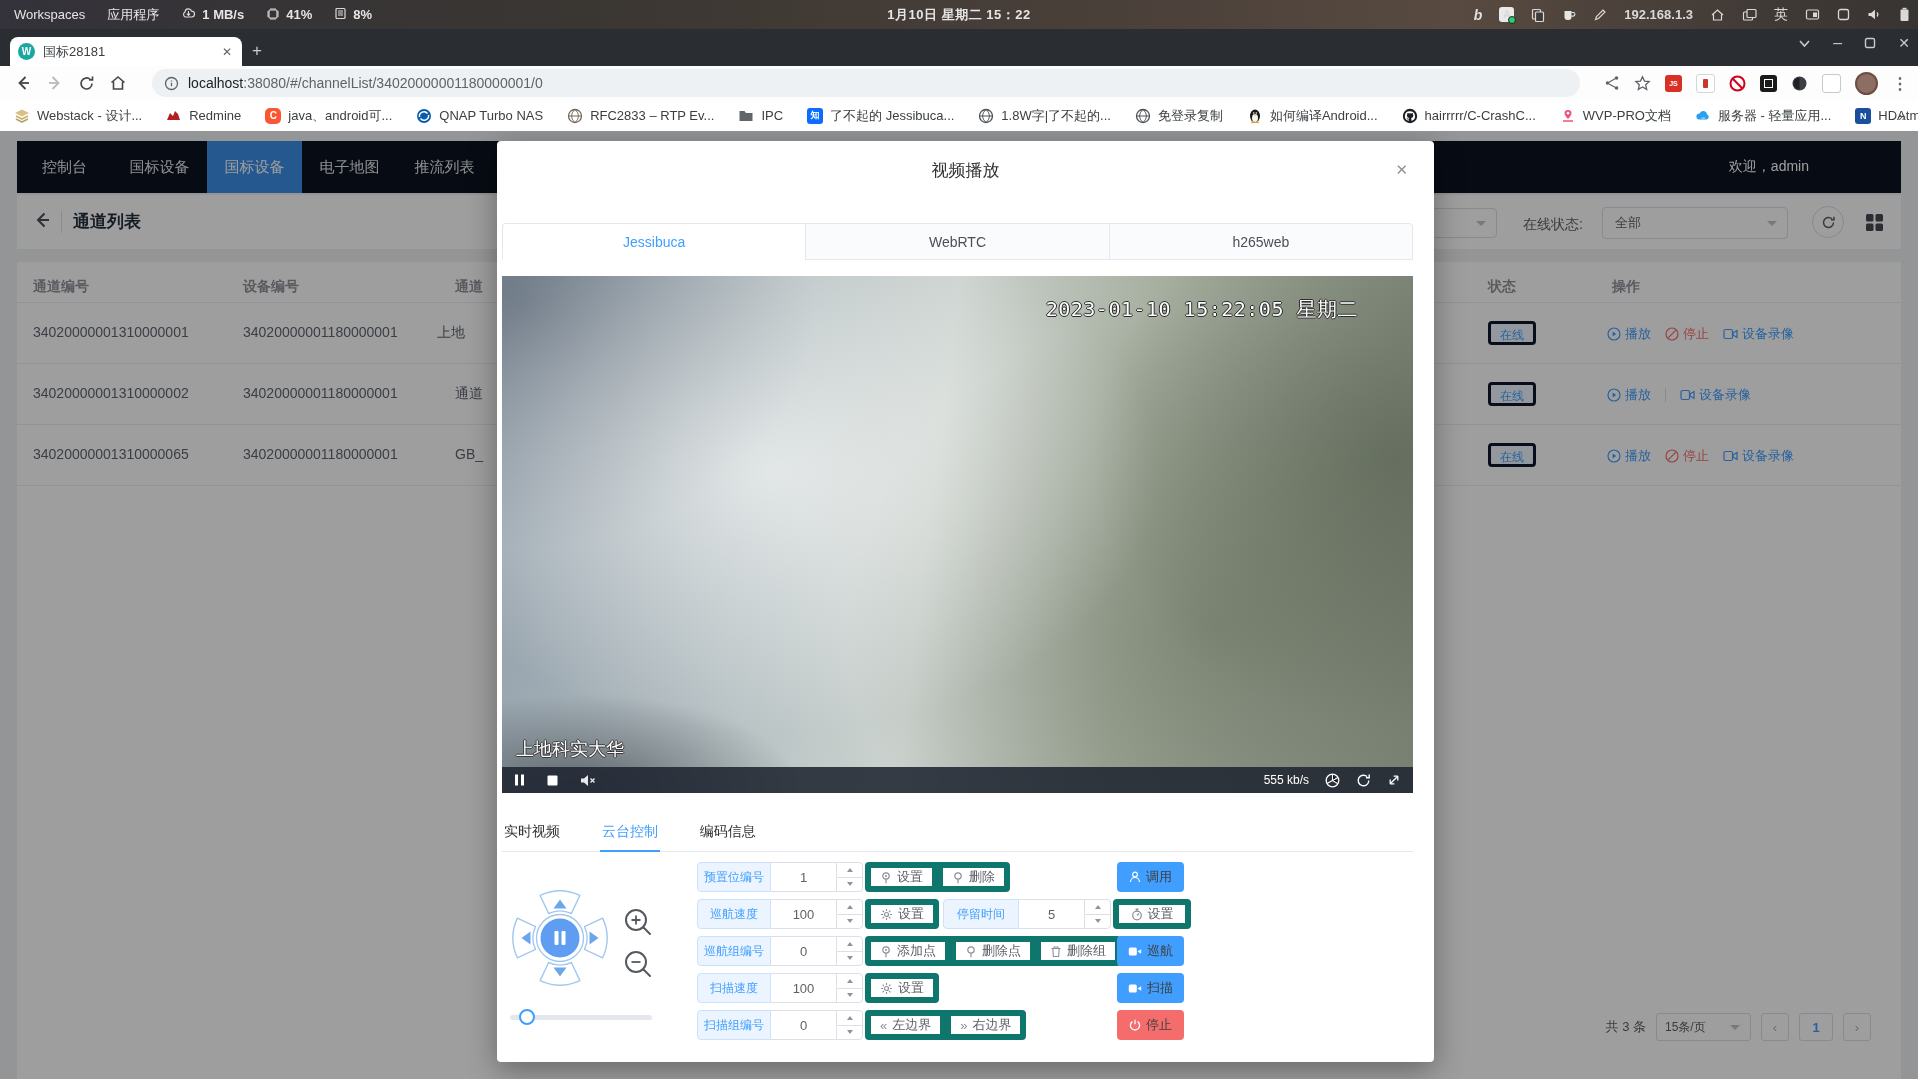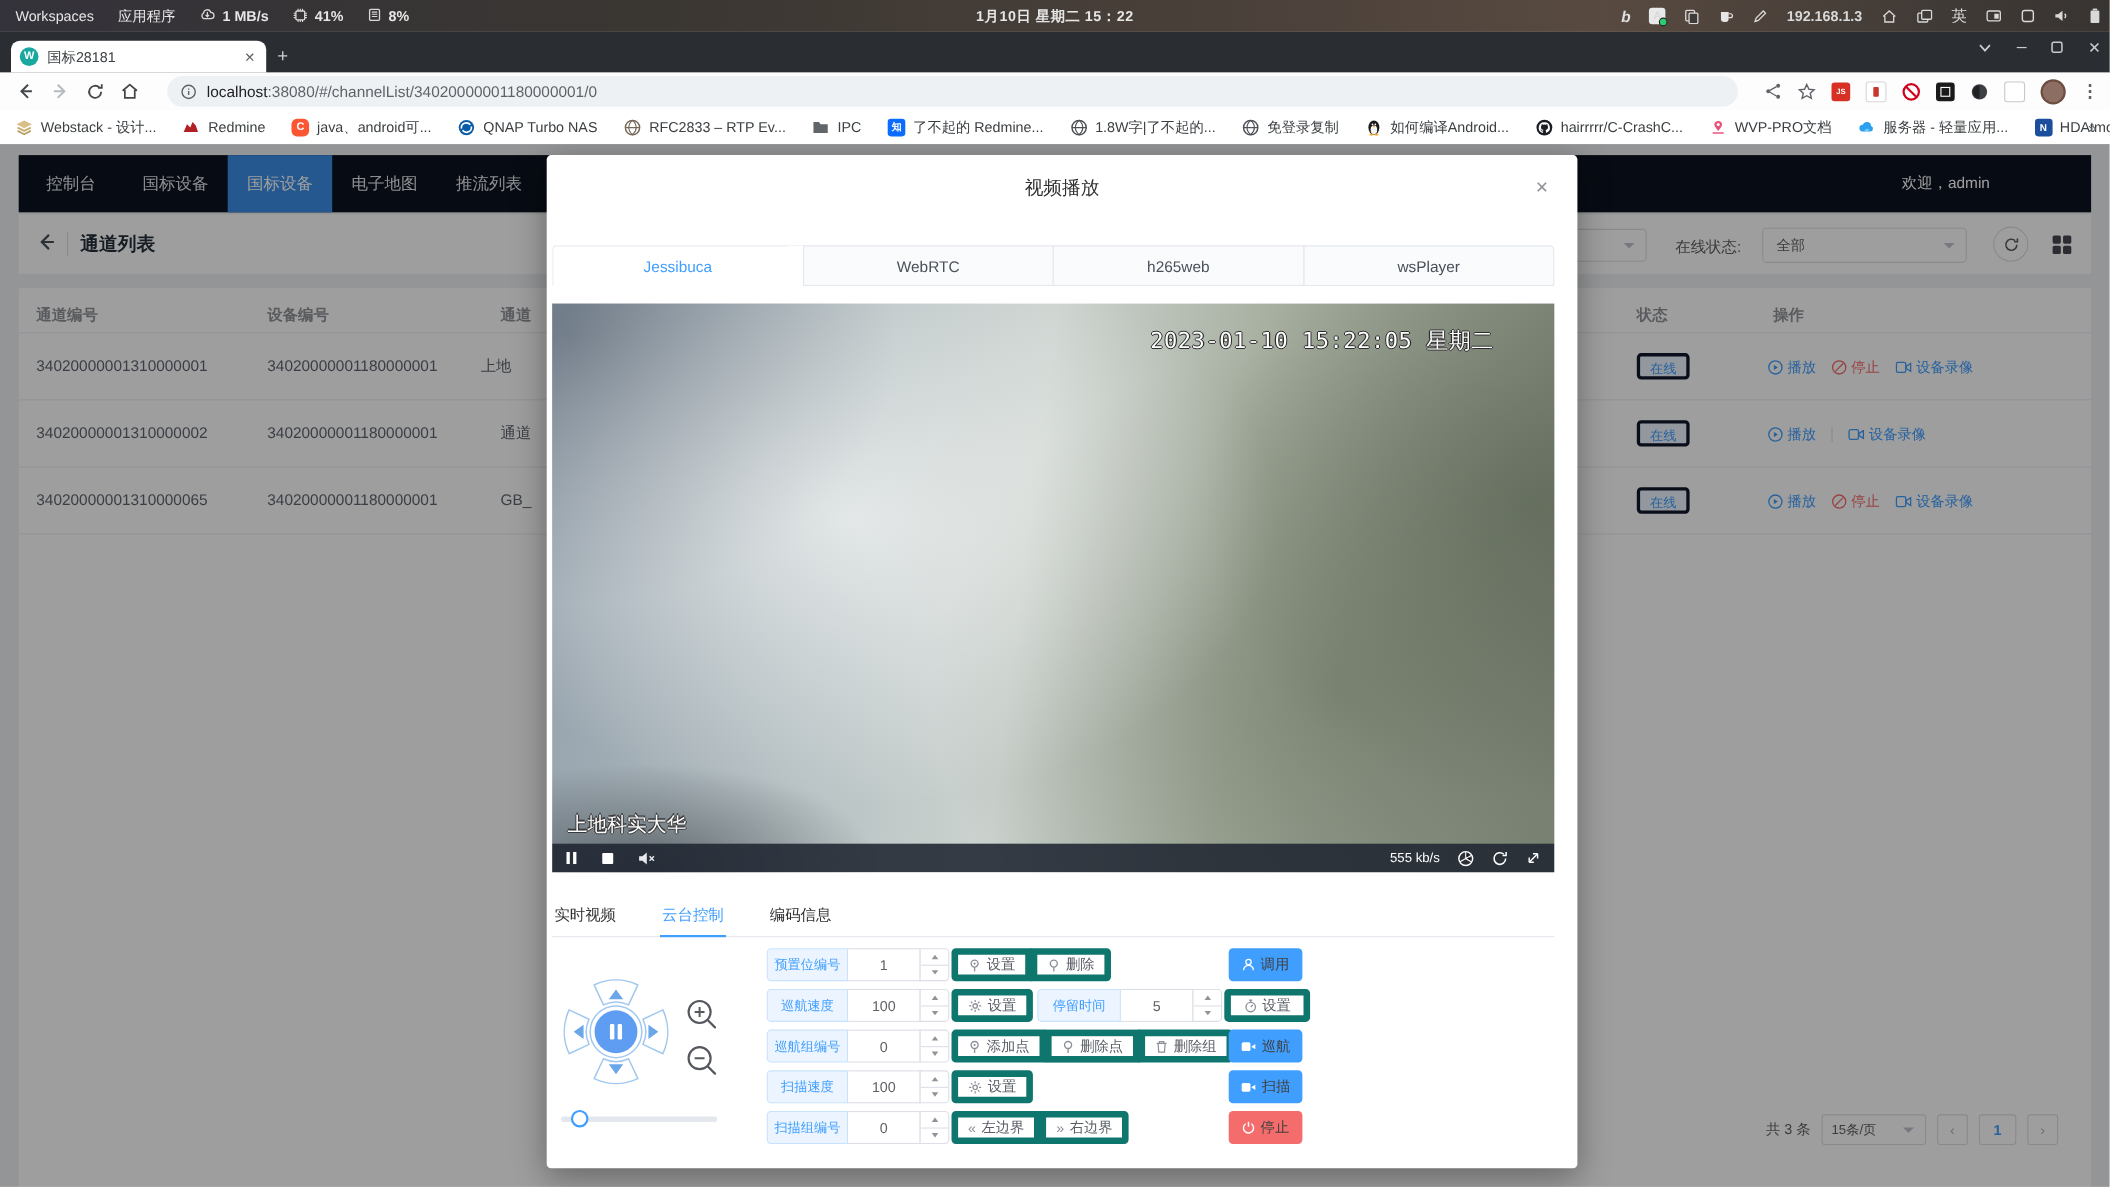--- a/index.html
+++ b/index.html
@@ -322,21 +322,21 @@
     <span>RFC2833 – RTP Ev...</span>
   </div>
   <div class="bm">
     <svg class="bmic" width="16" height="16" viewBox="0 0 16 16">
         <path d="M1.5 3h5l1.5 2h6.5v8h-13z" fill="#61666b"></path>
       </svg>
     <span>IPC</span>
   </div>
   <div class="bm">
     <span class="bmic" style="background:#0b6cff;font-size:9px;">知</span>
-    <span>了不起的 Redmine...</span>
+    <span>了不起的 Jessibuca...</span>
   </div>
   <div class="bm">
     <svg class="bmic" width="16" height="16" viewBox="0 0 16 16">
         <circle cx="8" cy="8" r="6.5" fill="none" stroke="#4d5156" stroke-width="1.3"></circle>
         <path d="M1.5 8h13M8 1.5c-4.5 4-4.5 9 0 13 4.5-4 4.5-9 0-13z" fill="none" stroke="#4d5156" stroke-width="1"></path>
       </svg>
     <span>1.8W字|了不起的...</span>
   </div>
   <div class="bm">
     <svg class="bmic" width="16" height="16" viewBox="0 0 16 16">
@@ -551,23 +551,20 @@
 
     <div class="ptabs">
       <div class="ptab act">
           <span>Jessibuca</span>
         </div>
       <div class="ptab">
           <span>WebRTC</span>
         </div>
       <div class="ptab">
           <span>h265web</span>
-        </div>
-      <div class="ptab">
-          <span>wsPlayer</span>
         </div>
     </div>
 
     <div class="video">
       <span class="osd">2023-01-10 15:22:05 星期二</span>
       <span class="wmark">上地科实大华</span>
       <div class="vctrl">
         <div class="lft">
           <svg width="11" height="12" viewBox="0 0 11 12">
               <rect x="1" y="0.5" width="3" height="11" fill="#fff"></rect>

